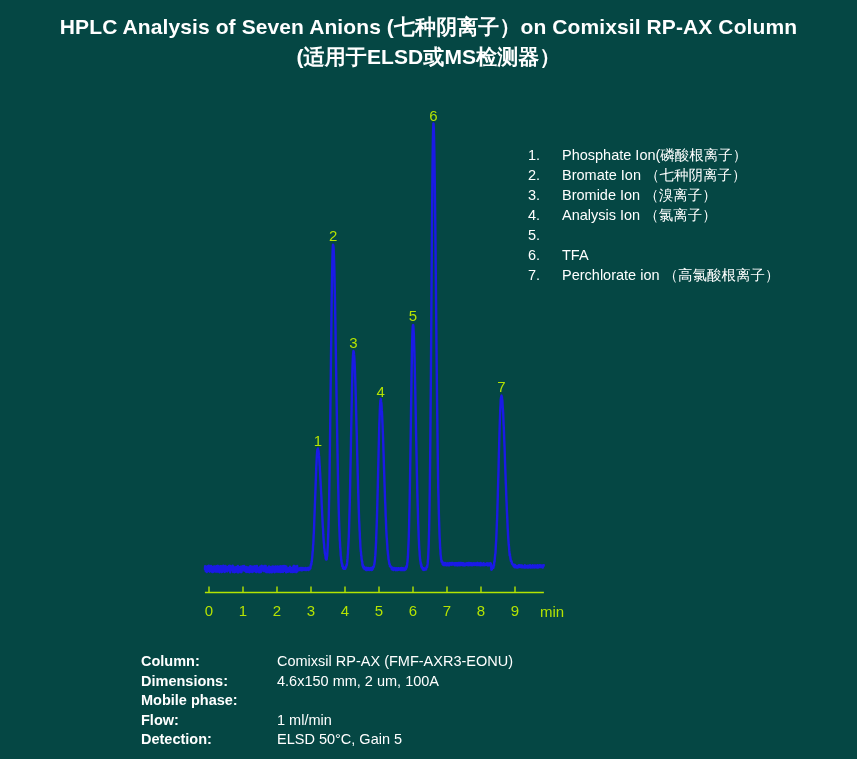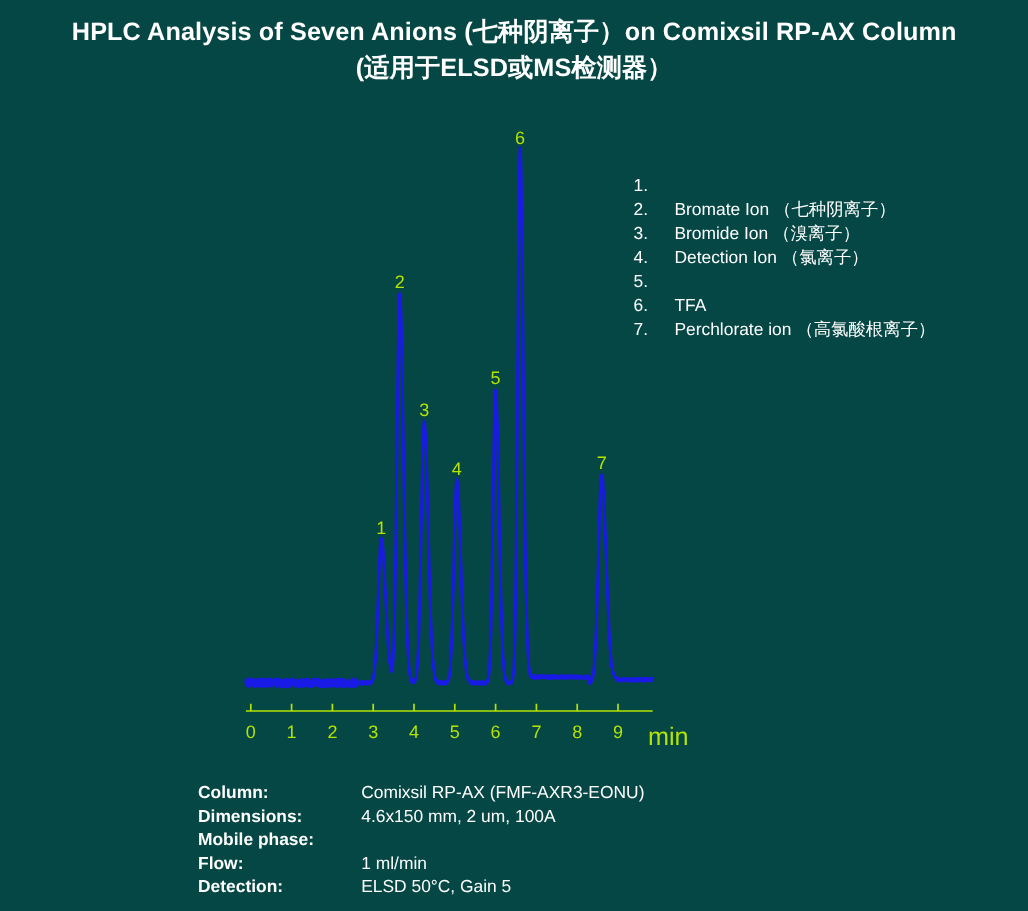--- a/index.html
+++ b/index.html
@@ -88,37 +88,36 @@
   .axis-tick-label {
     position: absolute;
     color: #b5e302;
     font-size: 15px;
     transform: translateX(-50%);
     top: 602px;
   }
   #axis-unit-label {
     position: absolute;
     color: #b5e302;
-    font-size: 21px;
+    font-size: 15px;
     top: 603px;
     left: 540px;
   }
   
   #method-table {
     position: absolute;
     left: 141px;
     top: 652px;
     color: #ffffff;
     font-size: 14.5px;
     line-height: 19.5px;
   }
   .method-row {
     display: flex;
     white-space: nowrap;
-    margin-left: 24px;
   }
   .method-key {
     width: 136px;
     flex: 0 0 136px;
     font-weight: bold;
   }
   .method-val {
     flex: 0 0 auto;
   }
 </style>
@@ -184,32 +183,33 @@
       </div>
       <div class="method-row">
         <span class="method-key">Detection:</span>
         <span class="method-val">ELSD 50°C, Gain 5</span>
       </div>
     </div>
 
 <div id="legend">
       <div class="legend-row">
         <span class="legend-num">1.</span>
+        <span class="legend-label">Phosphate Ion(磷酸根离子）</span>
       </div>
       <div class="legend-row">
         <span class="legend-num">2.</span>
         <span class="legend-label">Bromate Ion （七种阴离子）</span>
       </div>
       <div class="legend-row">
         <span class="legend-num">3.</span>
         <span class="legend-label">Bromide Ion （溴离子）</span>
       </div>
       <div class="legend-row">
         <span class="legend-num">4.</span>
-        <span class="legend-label">Detection Ion （氯离子）</span>
+        <span class="legend-label">Analysis Ion （氯离子）</span>
       </div>
       <div class="legend-row">
         <span class="legend-num">5.</span>
       </div>
       <div class="legend-row">
         <span class="legend-num">6.</span>
         <span class="legend-label">TFA</span>
       </div>
       <div class="legend-row">
         <span class="legend-num">7.</span>

